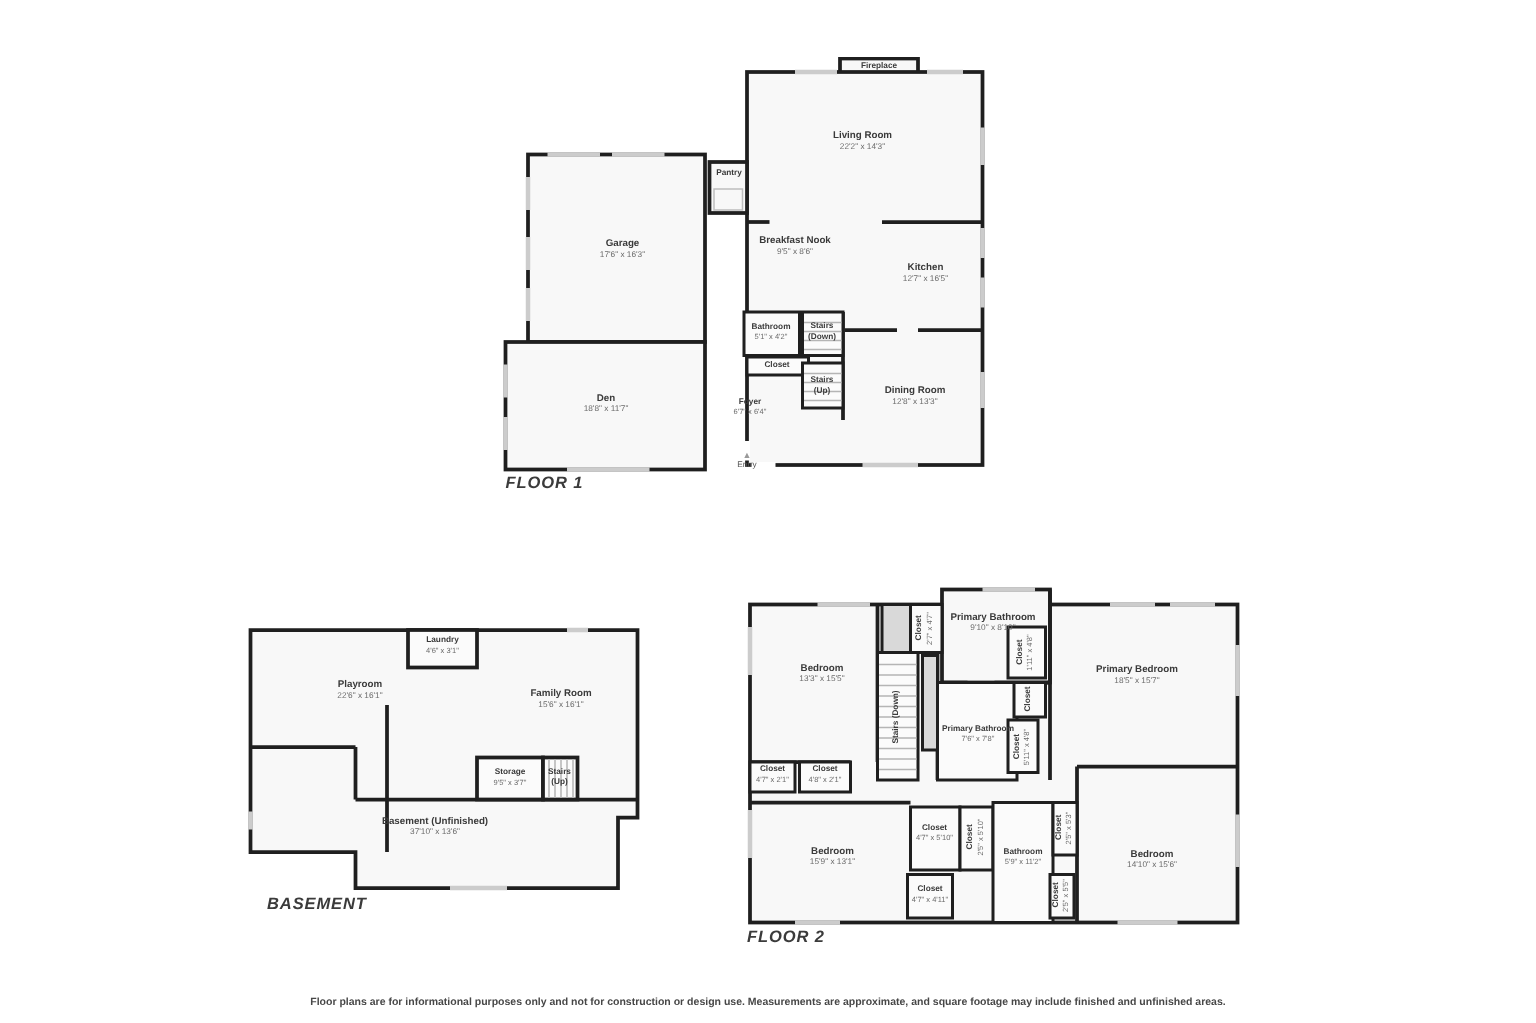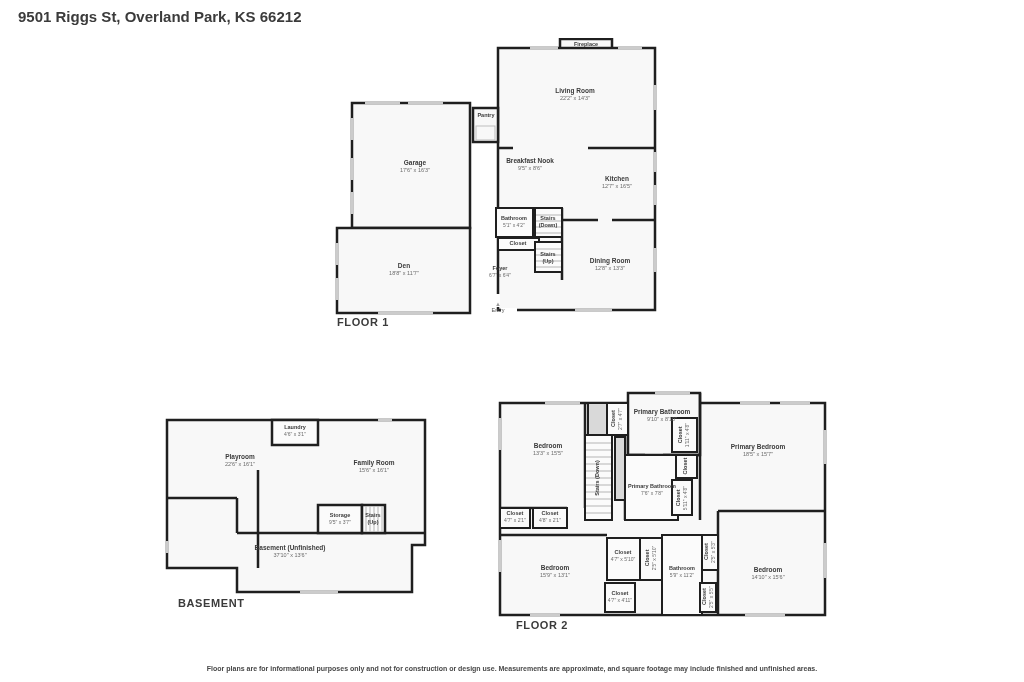--- a/index.html
+++ b/index.html
@@ -9,32 +9,31 @@
   .floor{position:absolute;}
   .floor svg{position:absolute;left:0;top:0;}
   .room-label{position:absolute;transform:translate(-50%,-50%);text-align:center;
               line-height:1.3;white-space:nowrap;z-index:5;}
   .rname{display:block;font-size:6.5px;font-weight:bold;color:#3a3a3a;}
   .rdims{display:block;font-size:5.5px;color:#6b6b6b;}
   .small .rname{font-size:5.5px;}
   .small .rdims{font-size:5px;}
   .vert{writing-mode:vertical-rl;transform:translate(-50%,-50%) rotate(180deg);}
   .floor-label{position:absolute;font-size:11px;font-weight:bold;color:#3b3b3b;
-               letter-spacing:0.6px;z-index:5;}
+               letter-spacing:0.6px;z-index:5;font-style:italic;}
   #disclaimer{position:absolute;left:0;right:0;top:665px;text-align:center;
               font-size:7px;font-weight:bold;color:#474747;}
   .entry-tri{display:block;font-size:6px;color:#9a9a9a;line-height:1;}
   .entry-txt{display:block;font-size:5.5px;color:#555;}
 </style>
 </head>
 <body>
 
 <div id="page">
 
-  <div id="address">9501 Riggs St, Overland Park, KS 66212</div>
 
   <div class="floor" style="left:330px;top:38px;width:330px;height:300px;">
     <svg width="330" height="300" viewBox="0 0 330 300">
       <g fill="#f8f8f8" stroke="#1f1f1f" stroke-width="2.5">
         <rect x="230" y="1" width="52" height="13"></rect>
         <rect x="168" y="10" width="157" height="262"></rect>
         <rect x="22" y="65" width="118" height="125"></rect>
         <rect x="7" y="190" width="133" height="85"></rect>
         <rect x="143" y="70" width="25" height="34"></rect>
       </g>
@@ -324,17 +323,17 @@
       <span class="rdims">2'5" x 5'5"</span>
     </div>
     <div class="room-label small" style="left:125px;top:209px;">
       <span class="rname">Closet</span>
       <span class="rdims">4'7" x 4'11"</span>
     </div>
     <div class="room-label" style="left:273px;top:186px;">
       <span class="rname">Bedroom</span>
       <span class="rdims">14'10" x 15'6"</span>
     </div>
-    <div class="floor-label" style="left:21px;top:231px;text-align:right;">FLOOR 2</div>
+    <div class="floor-label" style="left:3px;top:231px;text-align:right;">FLOOR 2</div>
   </div>
 
   <div id="disclaimer">Floor plans are for informational purposes only and not for construction or design use. Measurements are approximate, and square footage may include finished and unfinished areas.</div>
 </div>
 
 </body></html>

